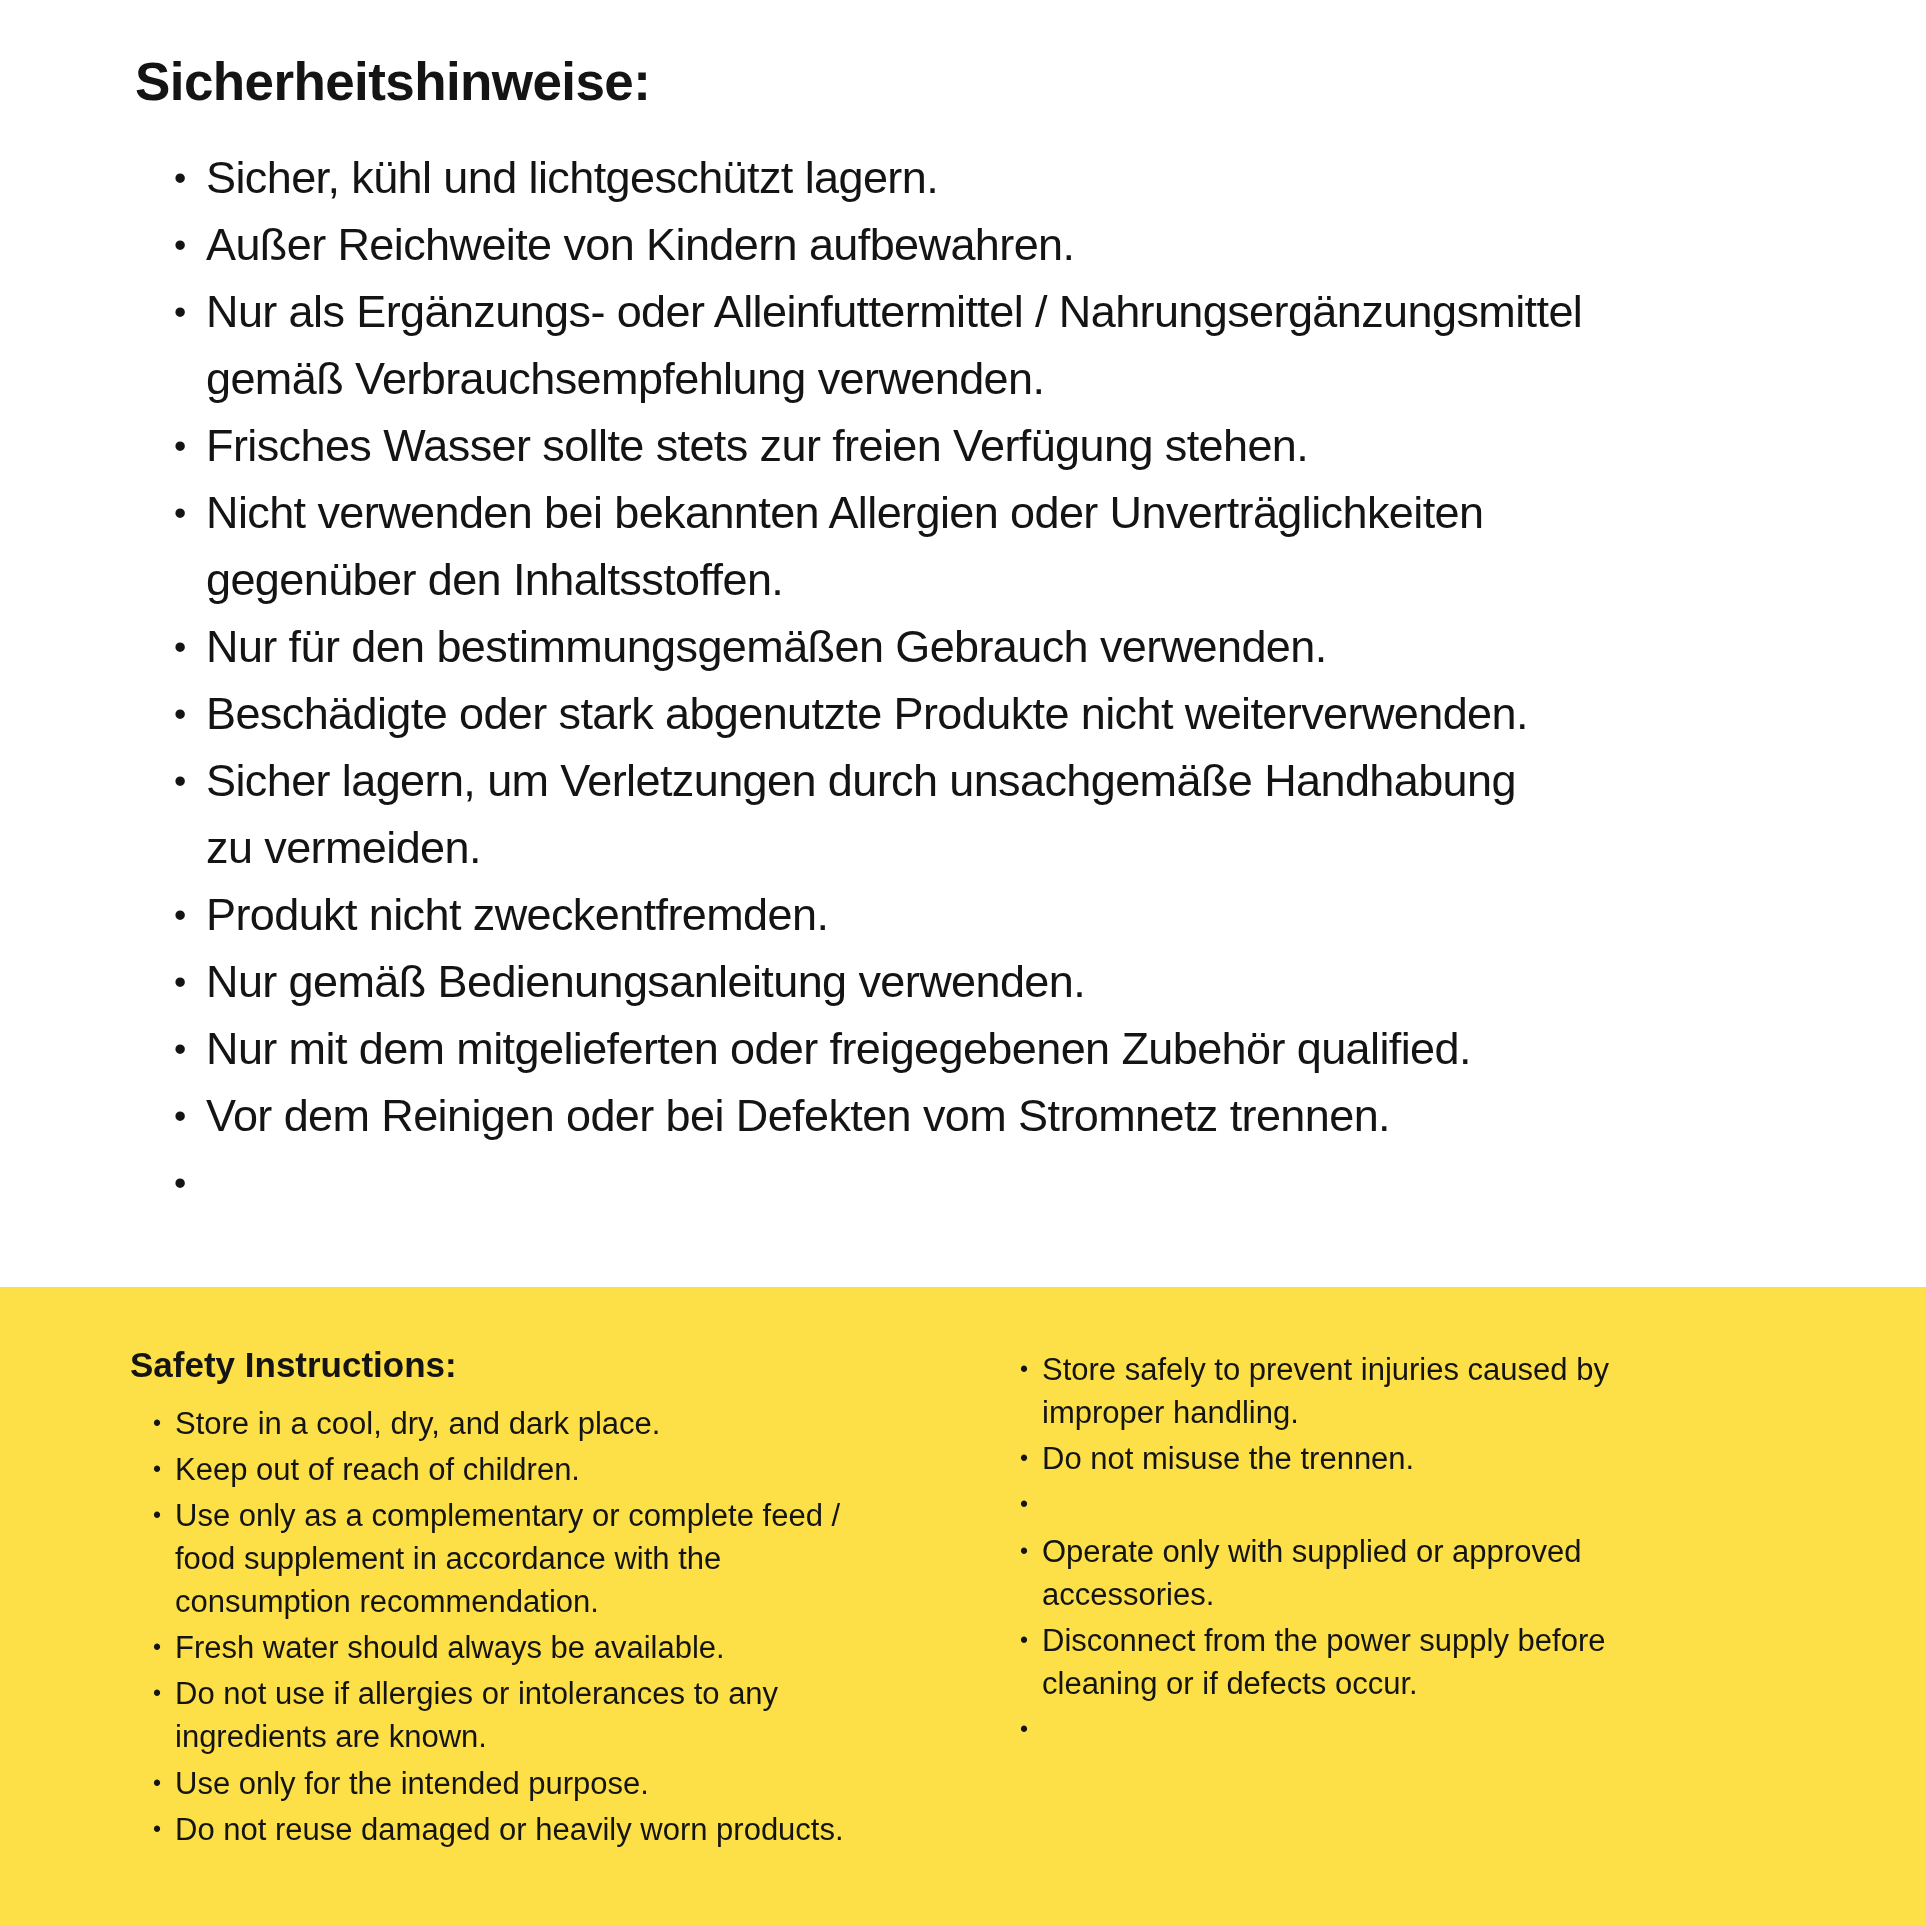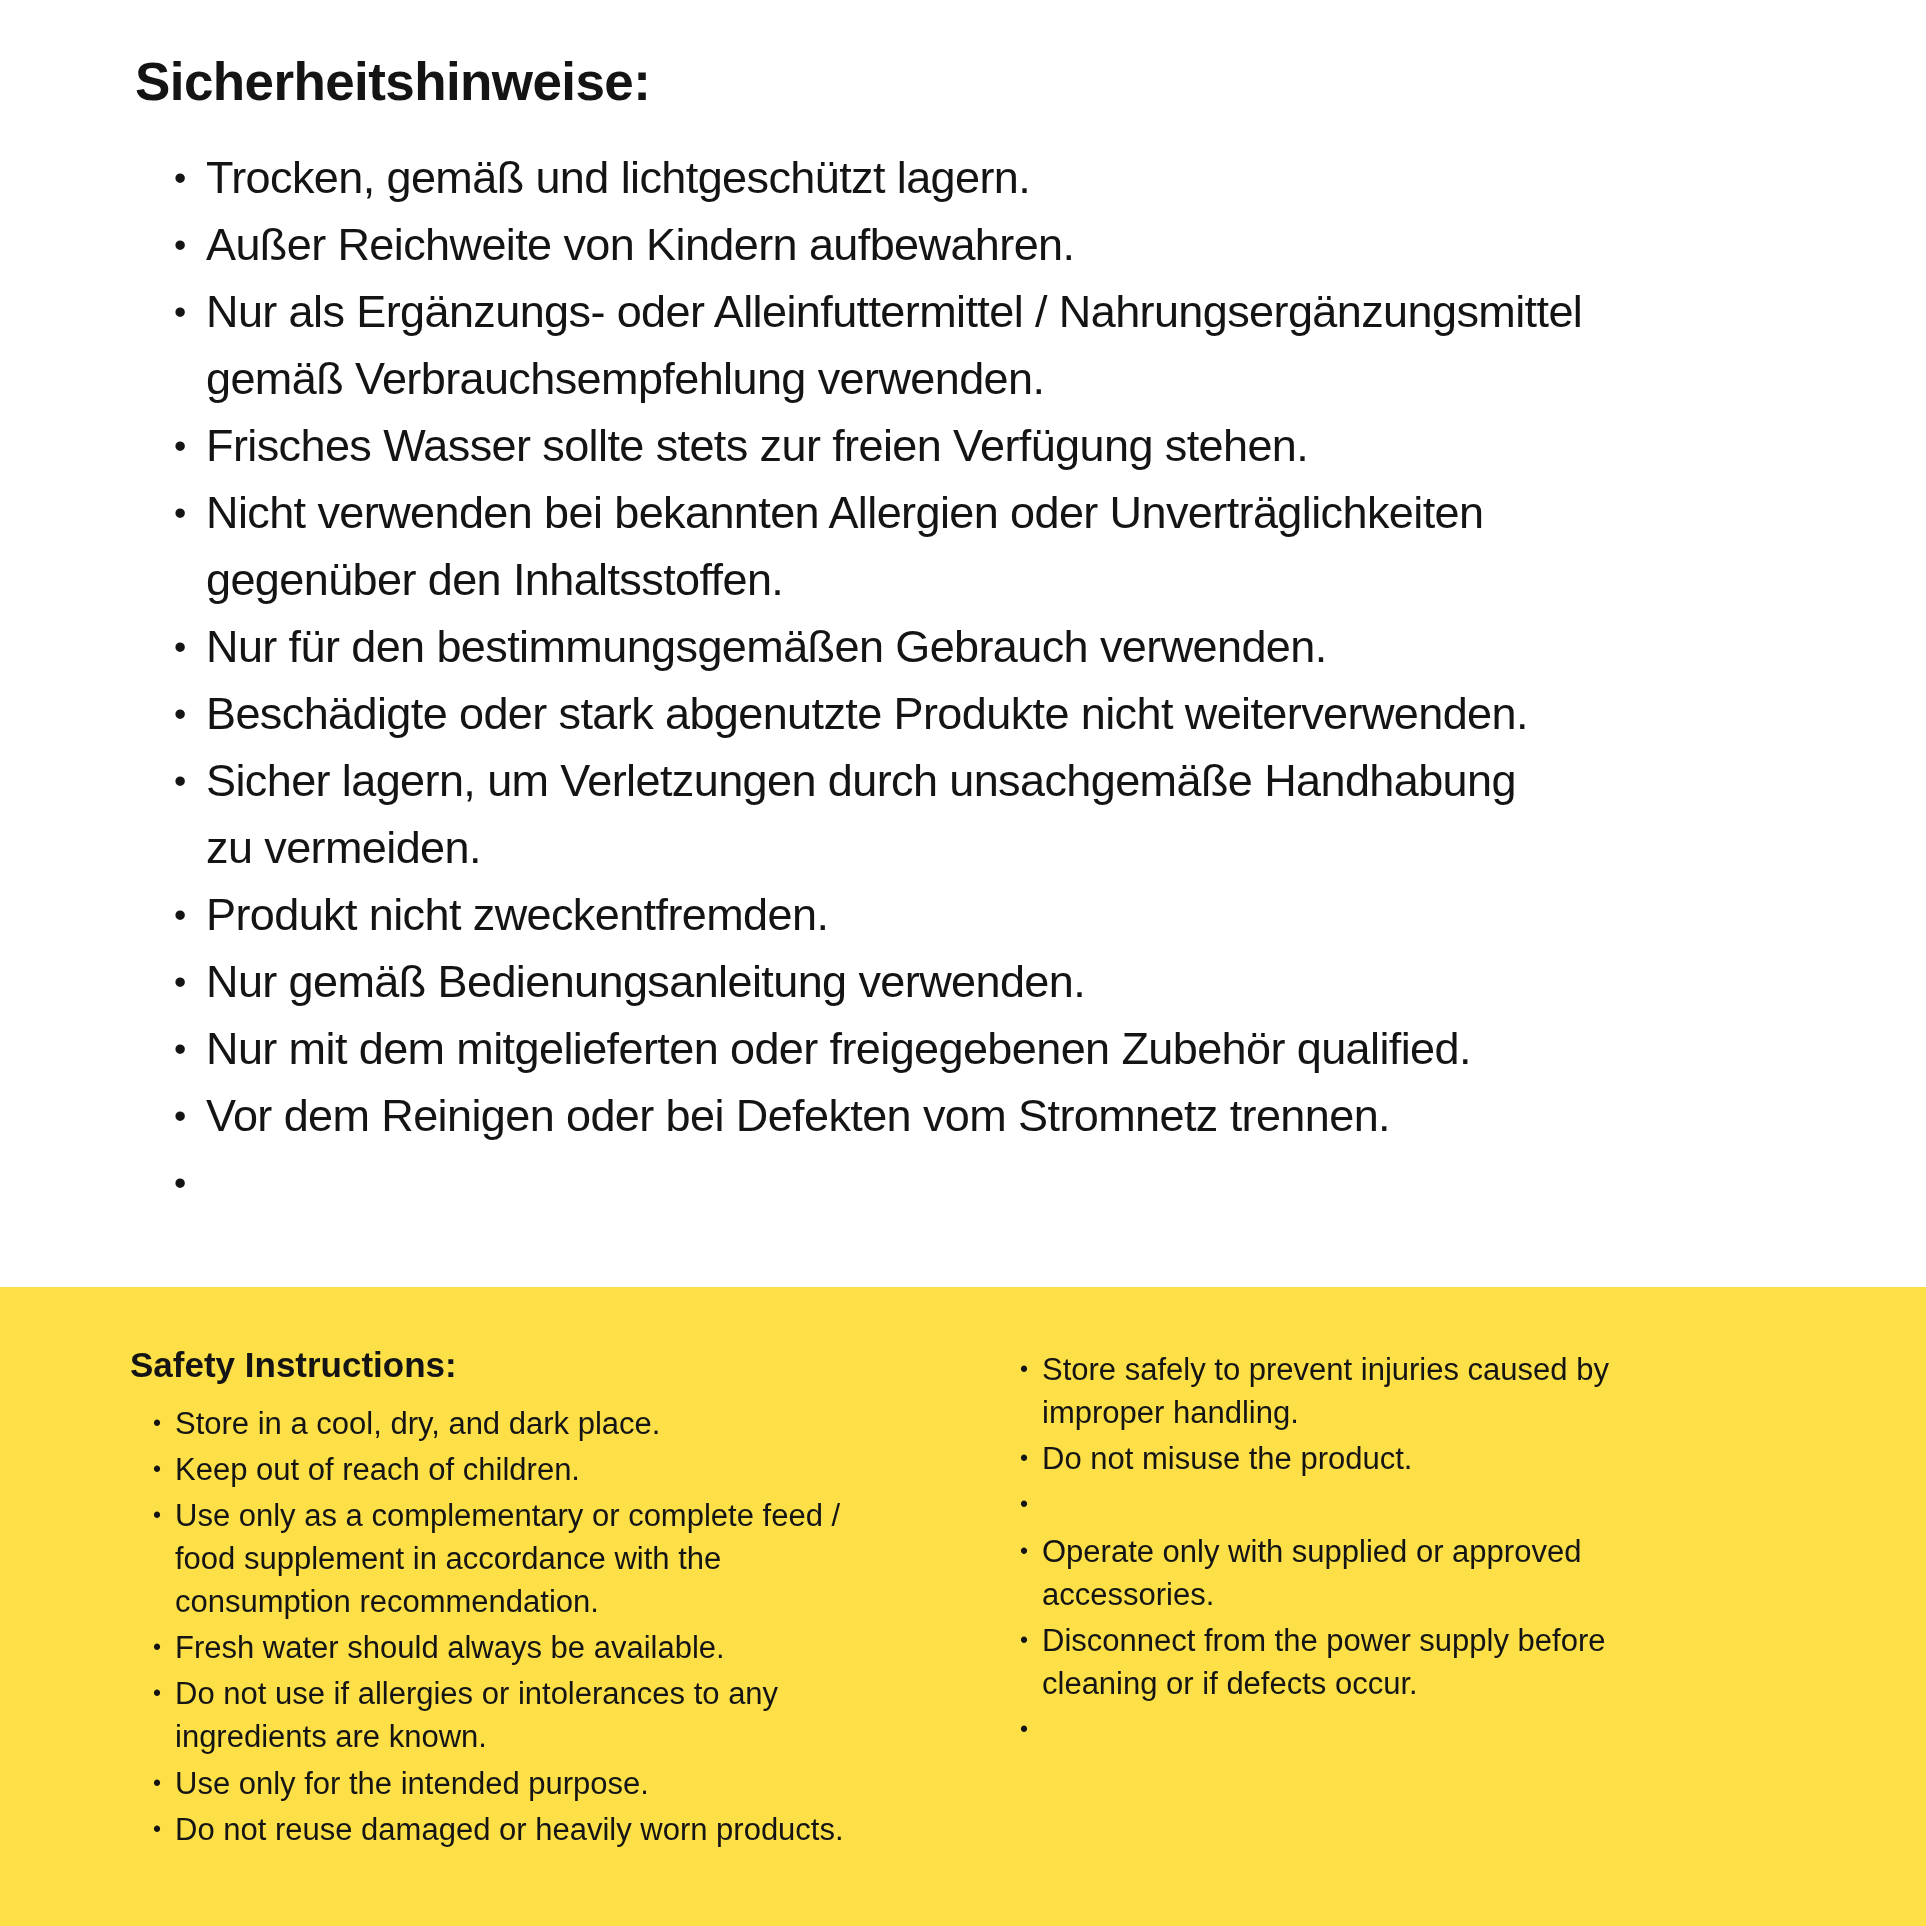--- a/index.html
+++ b/index.html
@@ -96,21 +96,21 @@
 </style>
 </head>
 <body>
 
 <div class="section-white">
   <div class="de-block">
     <h1 class="de-title">Sicherheitshinweise:</h1>
     <div class="de-list">
       <div class="de-item">
           <span class="dot">•</span>
-          <span class="bullet-text">Trocken, gemäß und lichtgeschützt lagern.</span>
+          <span class="bullet-text">Sicher, kühl und lichtgeschützt lagern.</span>
         </div>
       <div class="de-item">
           <span class="dot">•</span>
           <span class="bullet-text">Außer Reichweite von Kindern aufbewahren.</span>
         </div>
       <div class="de-item">
           <span class="dot">•</span>
           <span class="bullet-text">Nur als Ergänzungs- oder Alleinfuttermittel / Nahrungsergänzungsmittel
 gemäß Verbrauchsempfehlung verwenden.</span>
         </div>
@@ -199,21 +199,21 @@
 
   <div class="en-col-right">
     <div>
       <div class="en-item">
           <span class="dot">•</span>
           <span class="bullet-text">Store safely to prevent injuries caused by
 improper handling.</span>
         </div>
       <div class="en-item">
           <span class="dot">•</span>
-          <span class="bullet-text">Do not misuse the product.</span>
+          <span class="bullet-text">Do not misuse the trennen.</span>
         </div>
       <div class="en-item">
           <span class="dot">•</span>
         </div>
       <div class="en-item">
           <span class="dot">•</span>
           <span class="bullet-text">Operate only with supplied or approved
 accessories.</span>
         </div>
       <div class="en-item">

